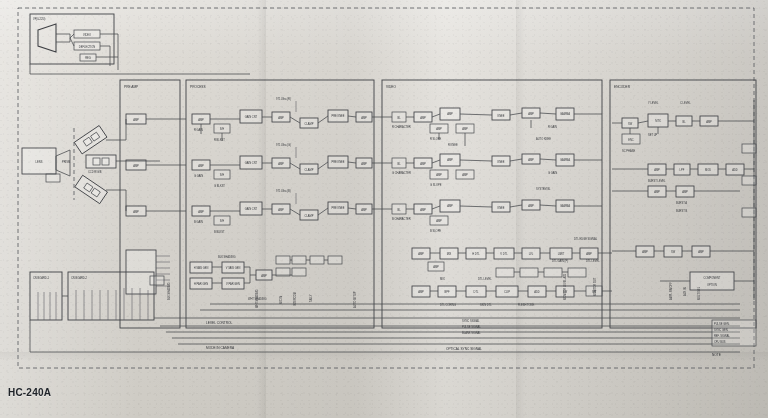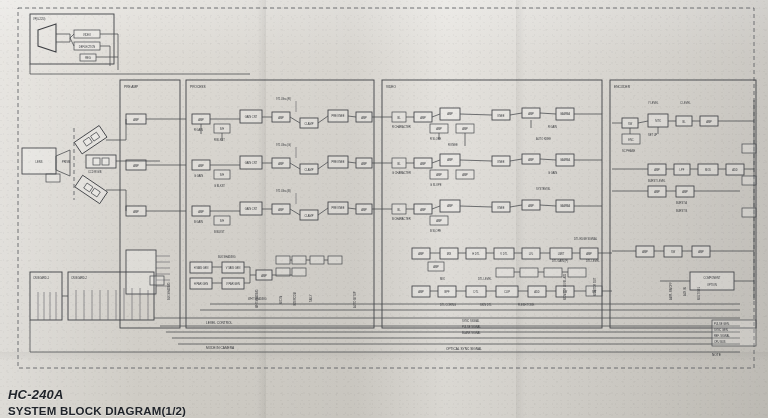--- a/index.html
+++ b/index.html
@@ -34,21 +34,21 @@
   
   #sheet{position:absolute;left:0;top:0;width:768px;height:418px;}
   #sheet svg{position:absolute;left:0;top:0;}
 
   
   #caption{
     position:absolute;left:8px;top:386px;
     color:#20242a;line-height:1.35;
     text-shadow:0 1px 0 rgba(255,255,255,.5);
   }
-  #caption .l1{font-size:13px;font-weight:bold;letter-spacing:.2px;font-style:italic;}
+  #caption .l1{font-size:10px;font-weight:bold;letter-spacing:.2px;}
   #caption .l2{font-size:11.5px;font-weight:bold;letter-spacing:.2px;}
   .blur{filter:blur(.32px);}
 </style>
 </head>
 <body>
 
 <div id="paper"></div>
 <div id="grain"></div>
 <div class="fold f1"></div>
 <div class="fold f2"></div>
@@ -444,14 +444,13 @@
     <path class="w" d="M740 121 L754 121 M754 100 L754 300"></path>
     <rect class="bxs" x="742" y="144" width="14" height="9"></rect>
     <rect class="bxs" x="742" y="176" width="14" height="9"></rect>
     <rect class="bxs" x="742" y="208" width="14" height="9"></rect>
   </g>
 </svg>
 </div>
 
 <div id="caption">
   <div class="l1">HC-240A</div>
-  <div class="l2">SYSTEM BLOCK DIAGRAM(1/2)</div>
 </div>
 
 </body></html>

